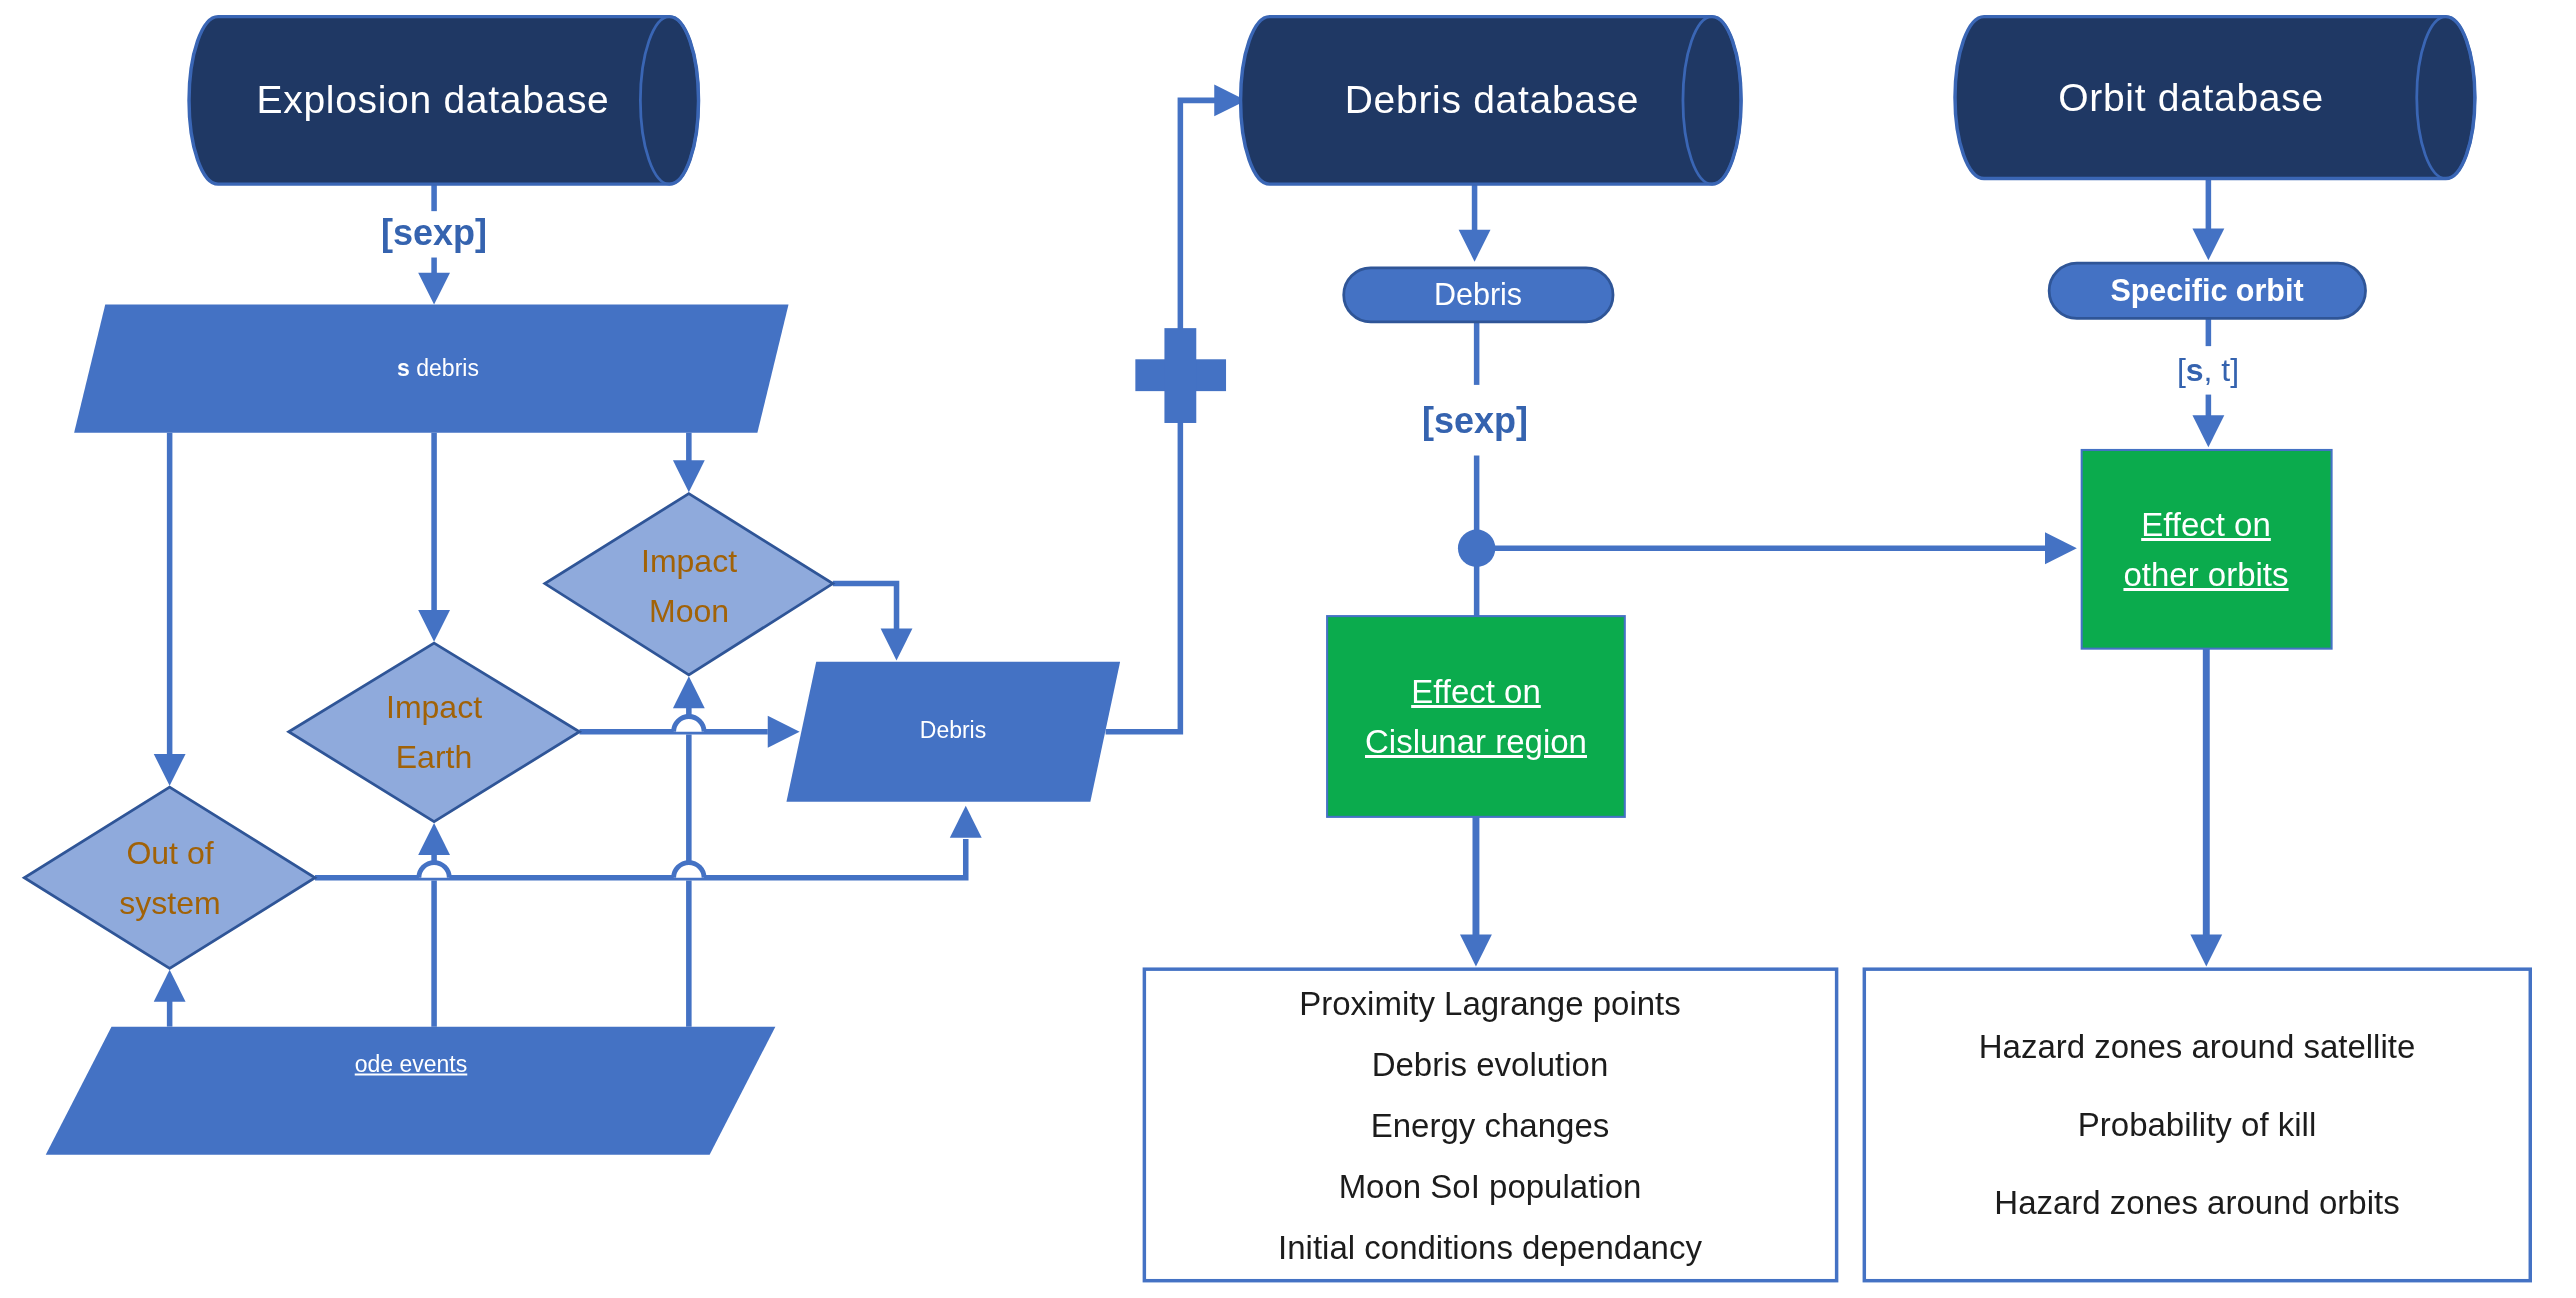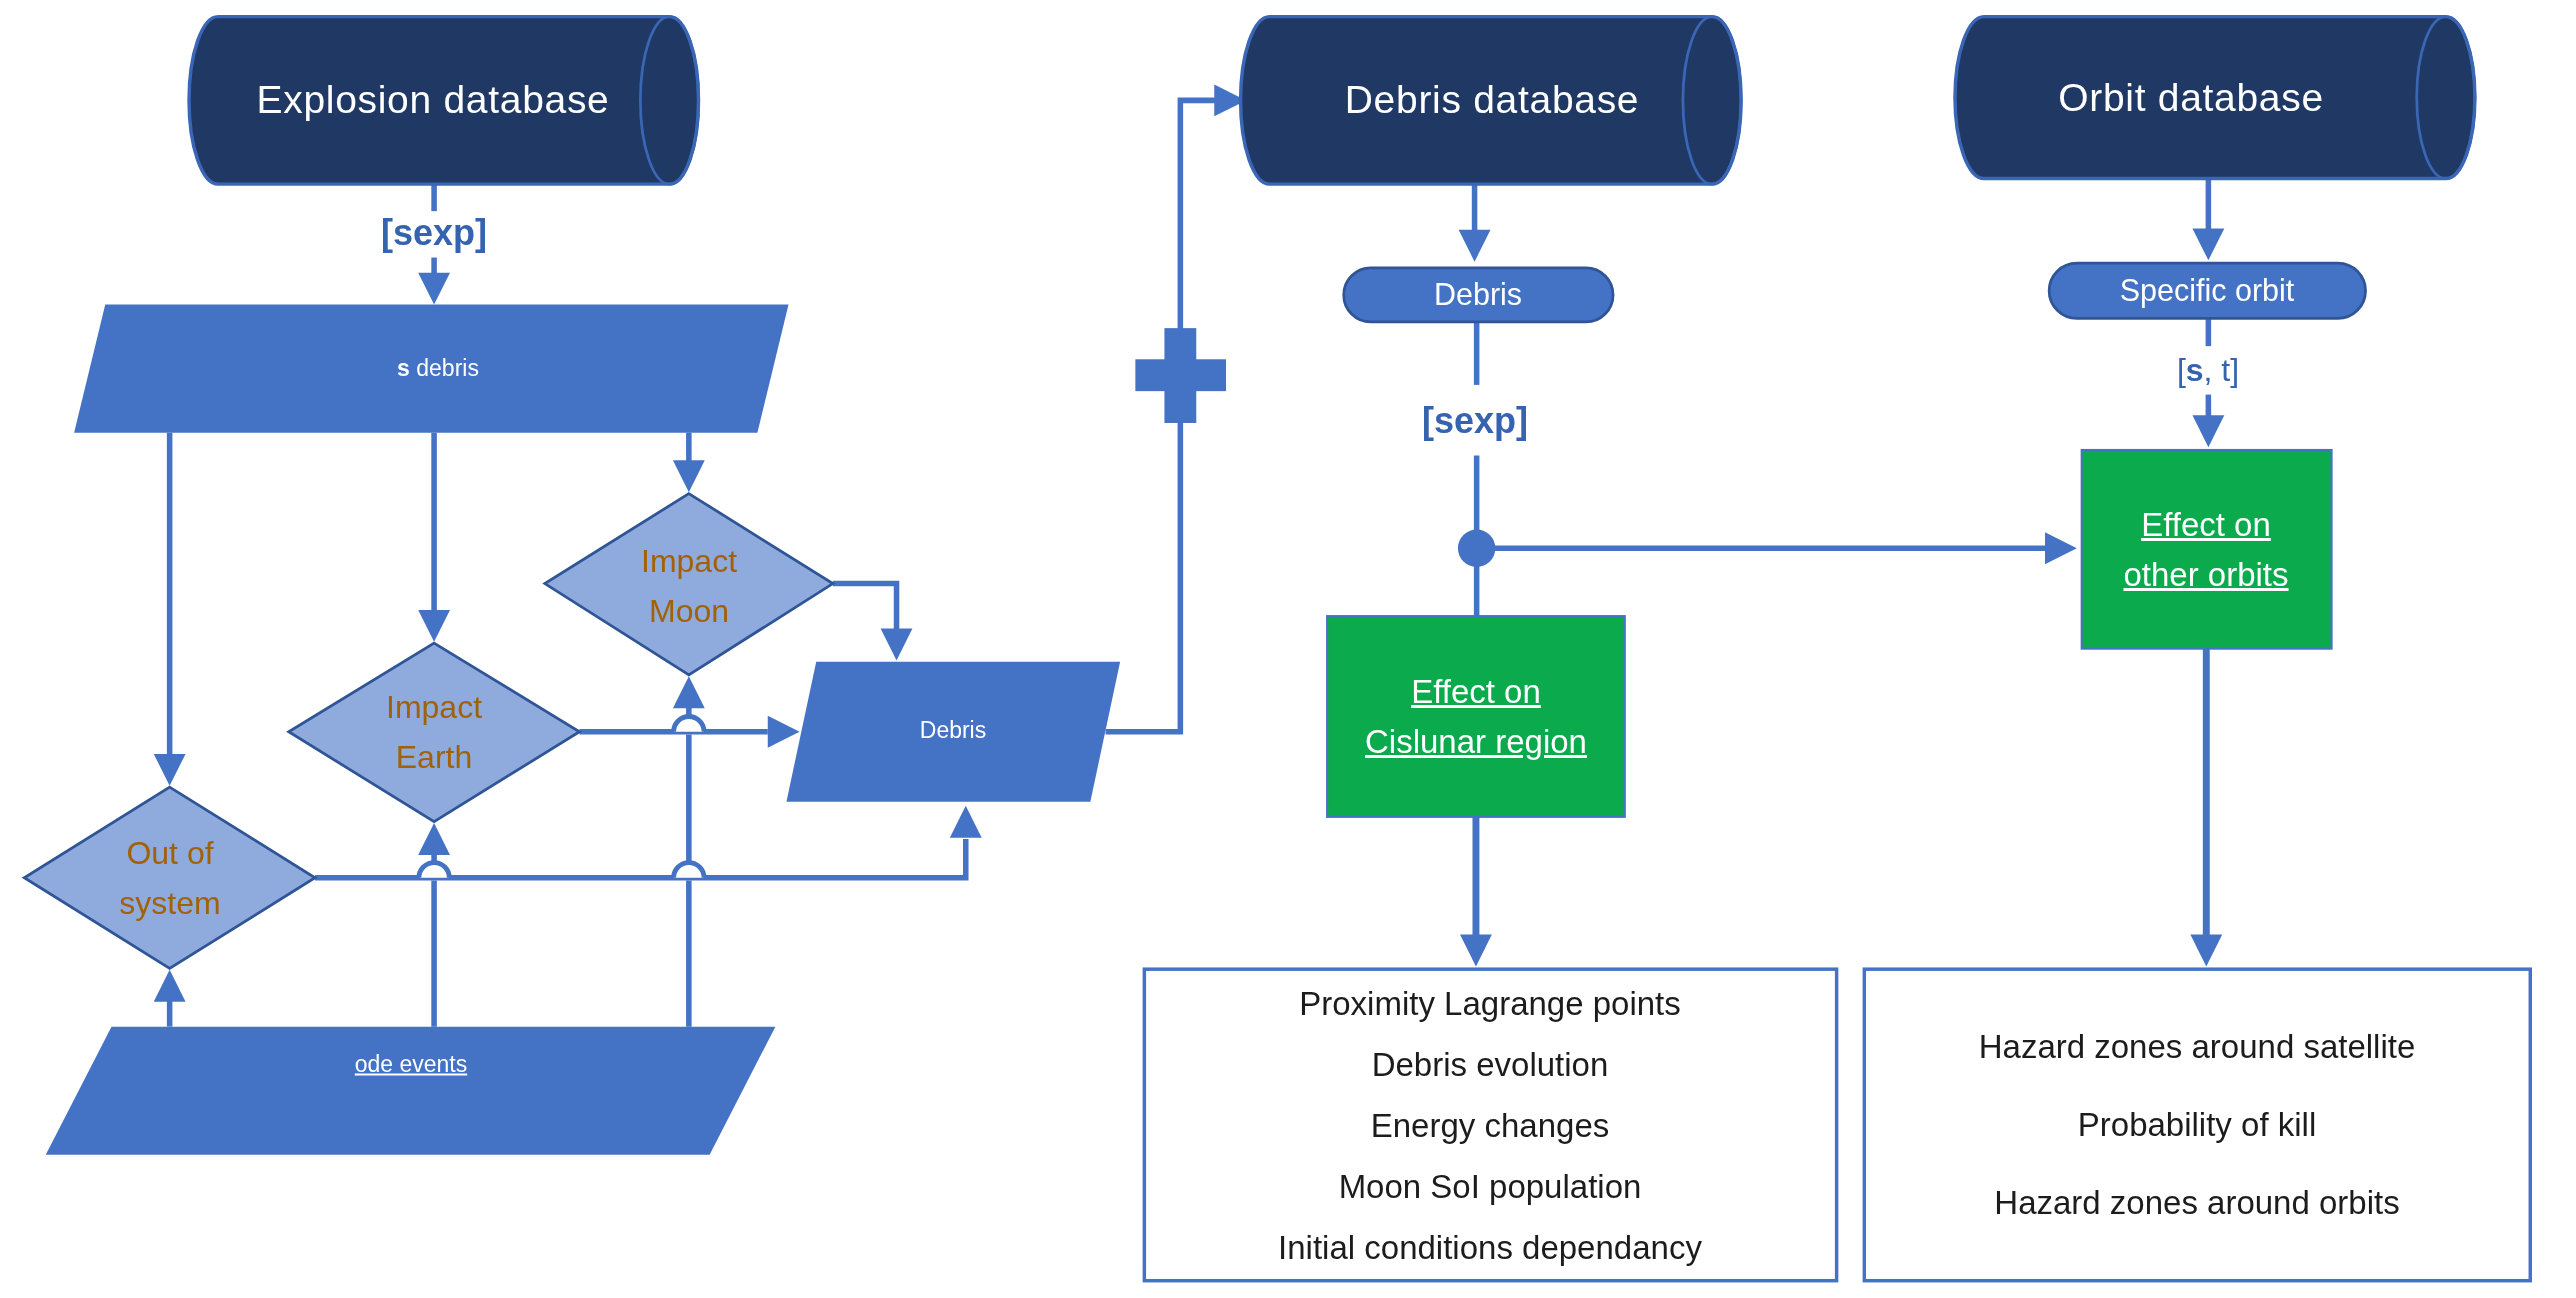--- a/index.html
+++ b/index.html
@@ -152,21 +152,21 @@
   <div class="lbl para-t" style="left:411px;top:1064px;text-decoration:underline;">ode events</div>
   <div class="lbl para-t" style="left:953px;top:730px;">Debris</div>
 
   <div class="lbl pill-t" style="left:1478px;top:294px;">Debris</div>
   <div class="lbl blue-b" style="left:1475px;top:421px;">[sexp]</div>
   <div class="lbl green-t" style="left:1476px;top:717px;">
     <div>Effect on</div>
     <div>Cislunar region</div>
   </div>
 
-  <div class="lbl pill-t" style="left:2207px;top:290px;">Specific orbit</div>
+  <div class="lbl pill-t" style="left:2207px;top:290px;font-weight:bold;">Specific orbit</div>
   <div class="lbl blue-st" style="left:2208px;top:370px;"><span>[</span><b>s</b><span>, t]</span></div>
   <div class="lbl green-t" style="left:2206px;top:550px;">
     <div>Effect on</div>
     <div>other orbits</div>
   </div>
 
   <div class="list list1">
     <div>Proximity Lagrange points</div>
     <div>Debris evolution</div>
     <div>Energy changes</div>

